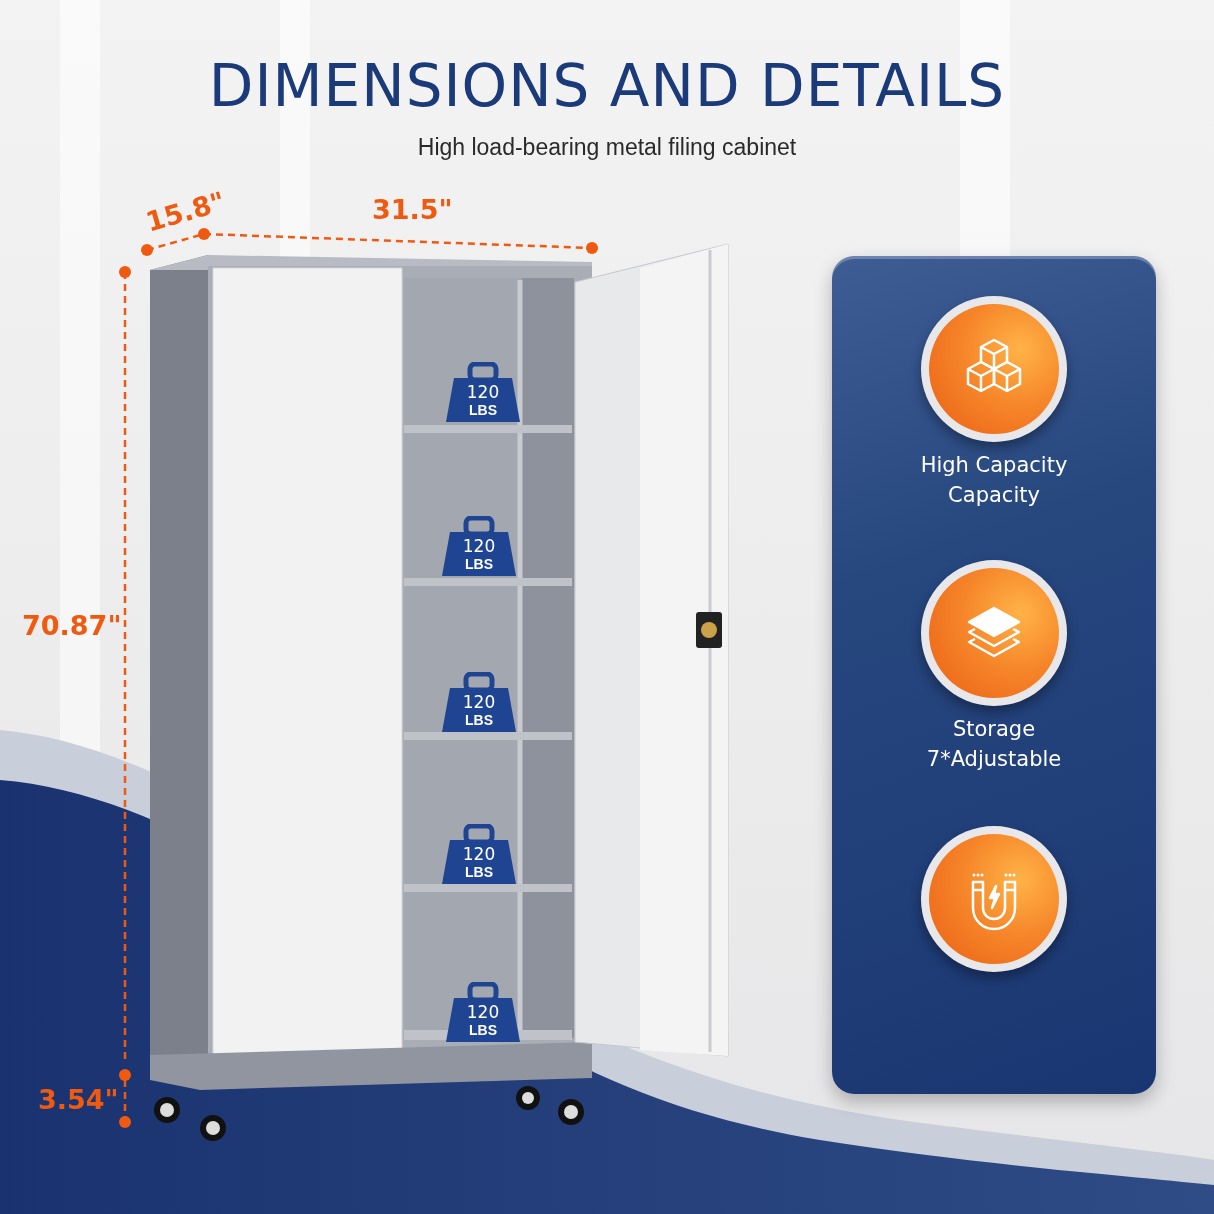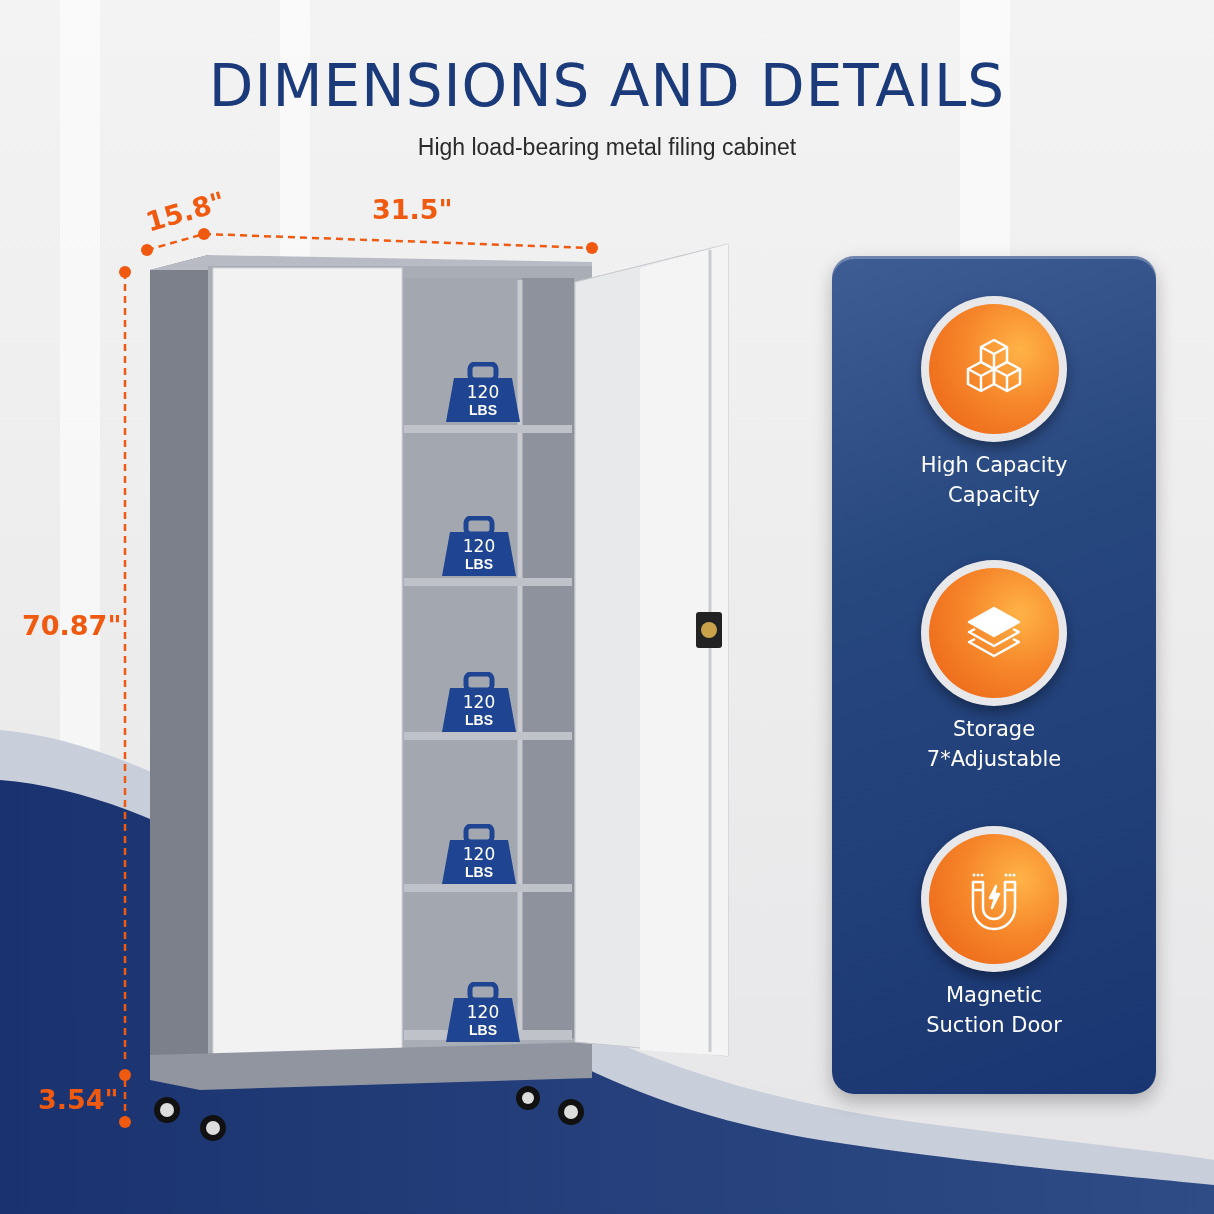--- a/index.html
+++ b/index.html
@@ -219,18 +219,14 @@
               <circle cx="15" cy="11" r="1.5"></circle>
               <circle cx="19" cy="11" r="1.5"></circle>
               <circle cx="23" cy="11" r="1.5"></circle>
               <circle cx="47" cy="11" r="1.5"></circle>
               <circle cx="51" cy="11" r="1.5"></circle>
               <circle cx="55" cy="11" r="1.5"></circle>
             </g>
       </svg>
     </div>
       </div>
-    <div class="feat-label">
-      <div>Magnetic</div>
-      <div>Suction Door</div>
-    </div>
   </div>
 </div>
 
 </body></html>

